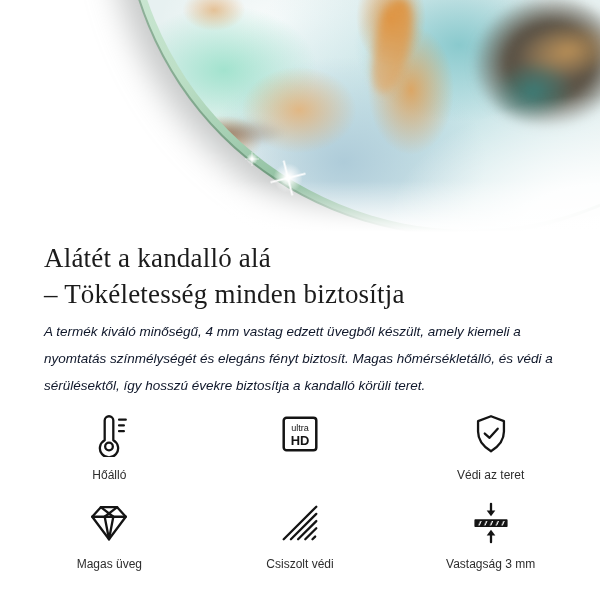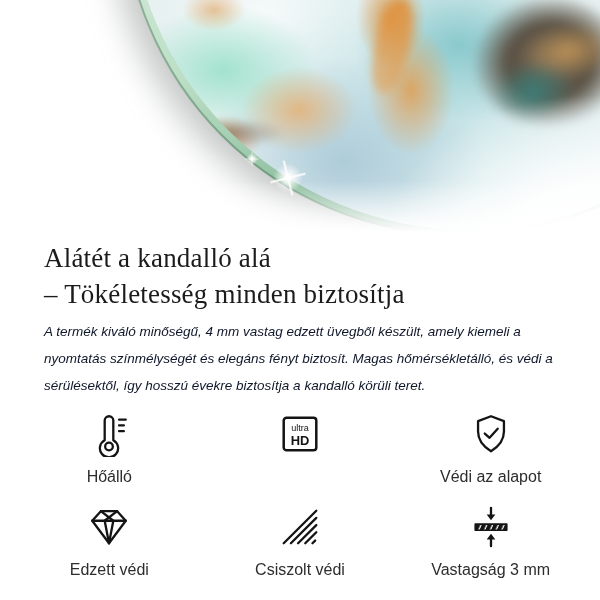--- a/index.html
+++ b/index.html
@@ -88,21 +88,21 @@
 
   
   .features {
     margin-top:12px; padding:0 14px;
     display:grid; grid-template-columns:repeat(3,1fr); row-gap:18px;
     text-align:center;
   }
   .feature { display:flex; flex-direction:column; align-items:center; }
   .icon-wrap { height:48px; display:flex; justify-content:center; }
   .feature svg { stroke:#141414; fill:none; stroke-width:2.4; stroke-linecap:round; stroke-linejoin:round; }
-  .feature .label { margin-top:9px; font-size:16px; color:#2d2d2d; }
+  .feature .label { margin-top:9px; font-size:12px; color:#2d2d2d; }
   svg text { stroke:none; fill:#141414; font-family:"Liberation Sans","DejaVu Sans",sans-serif; }
 </style>
 </head>
 <body>
 
 <div class="page">
 
   <div class="hero">
     <div class="disc-shadow"></div>
     <div class="disc-edge"></div>
@@ -144,33 +144,33 @@
       </div>
     </div>
 
     <div class="feature">
       <div class="icon-wrap">
         <svg width="46" height="46" viewBox="0 0 48 48">
           <path d="M24 5.5 L37.5 10.5 V21.5 C37.5 31.5 31.5 37.5 24 42 C16.5 37.5 10.5 31.5 10.5 21.5 V10.5 Z"></path>
           <path d="M17.5 23.5 L22.5 28 L31 18.5"></path>
         </svg>
       </div>
-      <div class="label">Védi az alapot</div>
+      <div class="label">Védi az teret</div>
     </div>
 
     <div class="feature">
       <div class="icon-wrap">
         <svg width="46" height="46" viewBox="0 0 48 48" stroke-width="2.2">
           <path d="M15.5 7.5 H32.5 L41.5 17.5 L24 41 L6.5 17.5 Z"></path>
           <path d="M6.5 17.5 H41.5"></path>
           <path d="M15.5 7.5 L28.5 17.5 M32.5 7.5 L19.5 17.5"></path>
           <path d="M19.5 17.5 L24 41 M28.5 17.5 L24 41"></path>
         </svg>
       </div>
-      <div class="label">Edzett védi</div>
+      <div class="label">Magas üveg</div>
     </div>
 
     <div class="feature">
       <div class="icon-wrap">
         <svg width="46" height="46" viewBox="0 0 48 48" stroke-width="4" stroke-linecap="butt">
           <path d="M7 41 L41 7"></path>
           <path d="M14.5 41 L41 14.5"></path>
           <path d="M22 41 L41 22"></path>
           <path d="M29.5 41 L41 29.5"></path>
           <path d="M37 41 L41 37" stroke-dasharray="4 3.5"></path>

